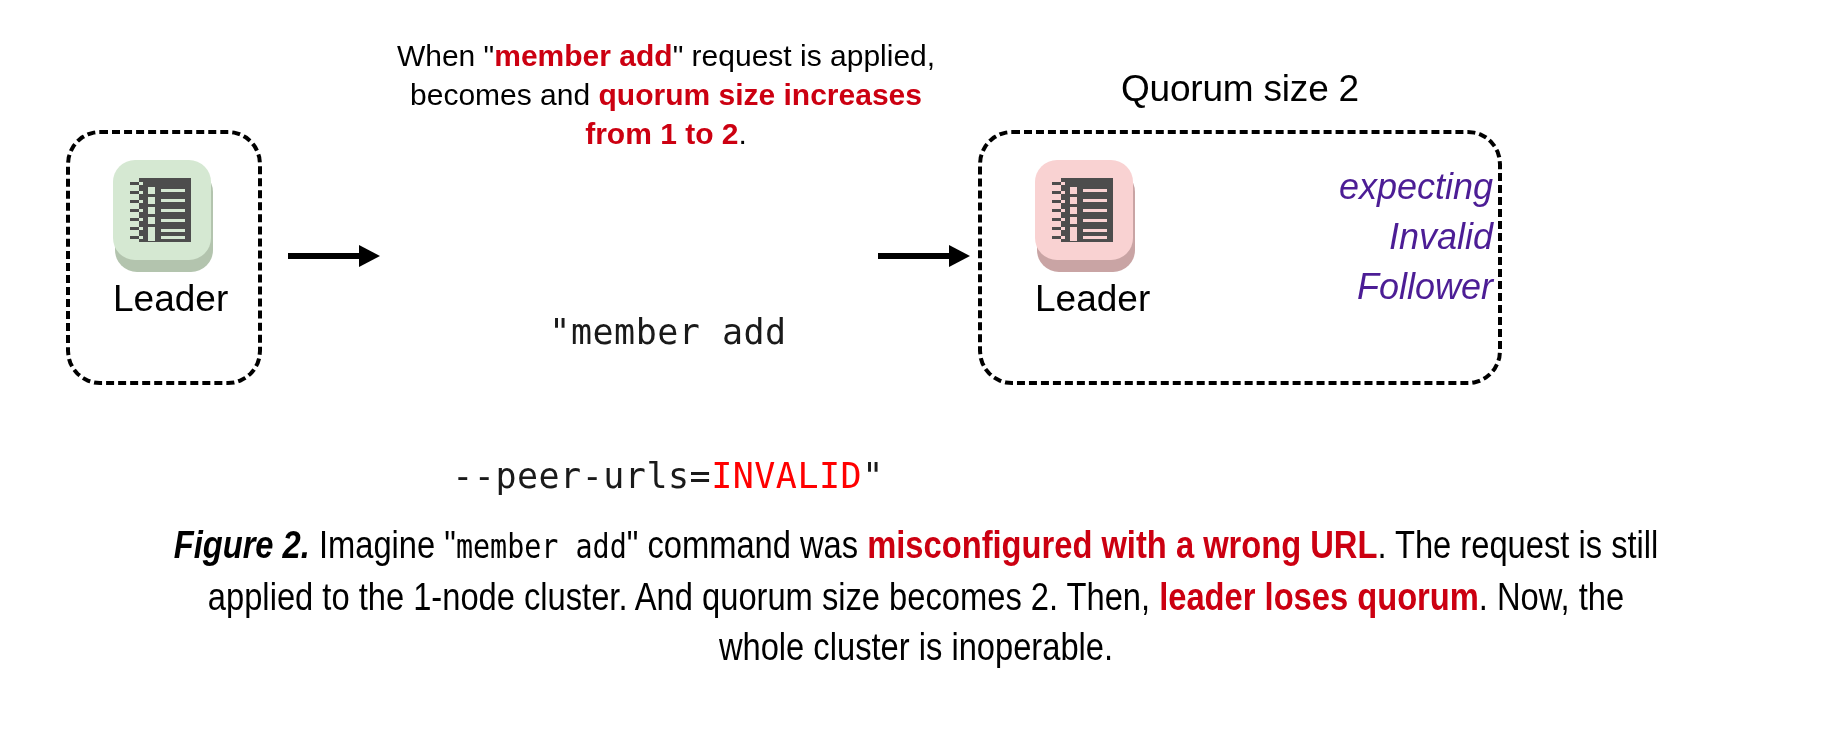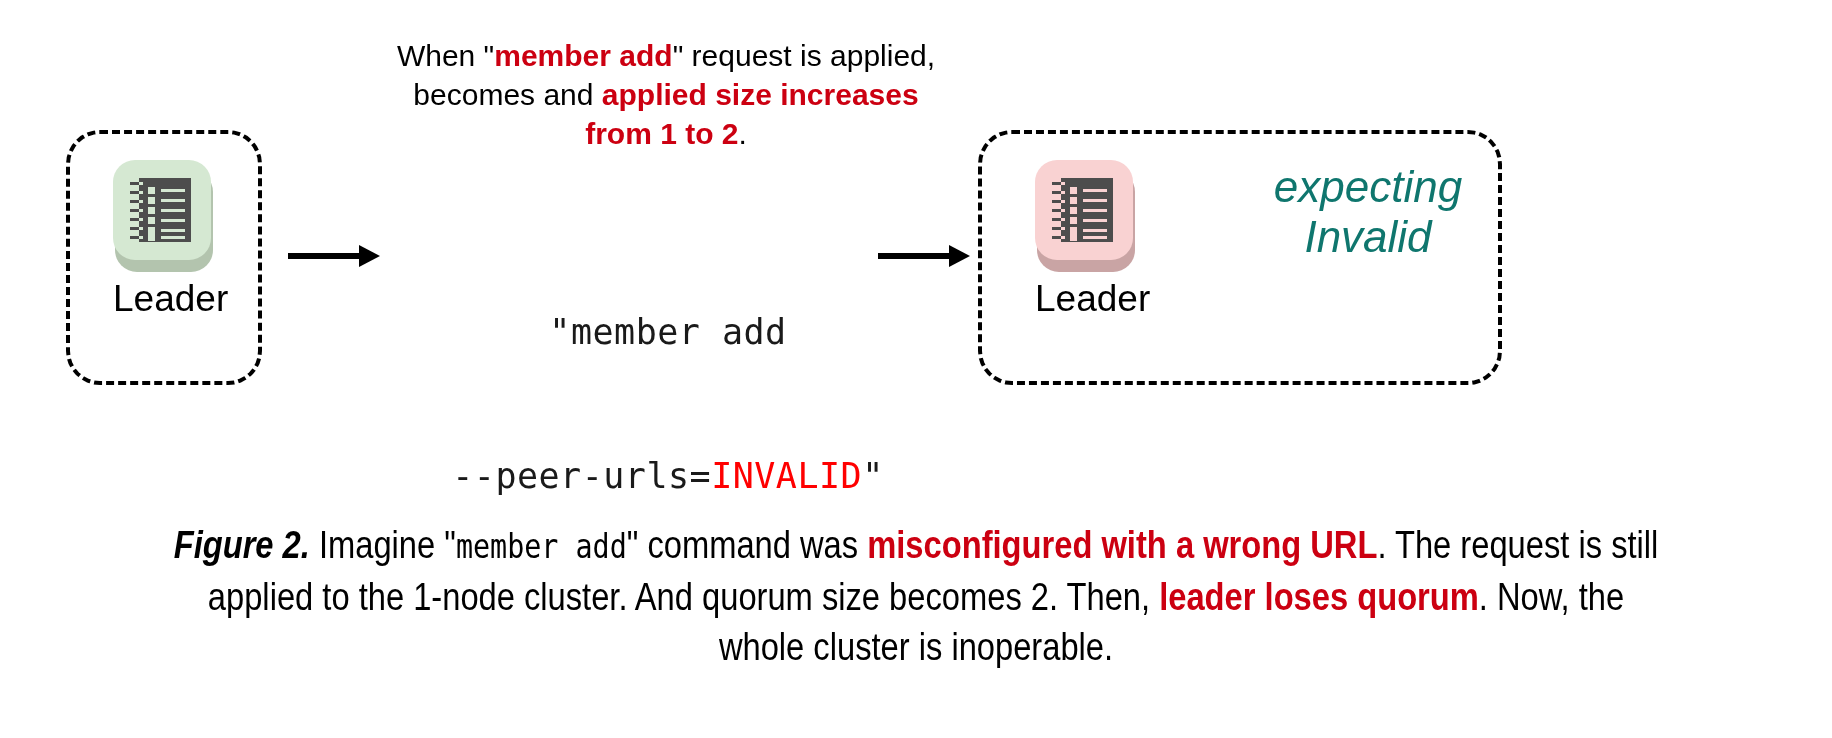--- a/index.html
+++ b/index.html
@@ -163,25 +163,25 @@
     color: #1a1a1a;
     white-space: pre;
   }
   .invalid { color: #ff0000; }
 
   
   #expecting {
     left: 1243px;
     top: 162px;
     width: 250px;
-    text-align: center;
-    font-size: 44px;
+    text-align: right;
+    font-size: 36px;
     line-height: 50px;
     font-style: italic;
-    color: #0f766e;
+    color: #4c1d95;
   }
   #cant-revert {
     left: 1243px;
     top: 328px;
     width: 250px;
     text-align: center;
     font-size: 28px;
     font-weight: bold;
     color: #ff0000;
     white-space: nowrap;
@@ -213,21 +213,21 @@
 </head>
 <body>
 
 <div class="stage">
 
   <div class="abs ctr" id="top-note">
     <span>
       <span>When "</span><span class="em-red">member add</span><span>" request is applied,</span>
     </span><br>
     <span>
-      <span>becomes and </span><span class="em-red">applied size increases</span>
+      <span>becomes and </span><span class="em-red">quorum size increases</span>
     </span><br>
     <span>
       <span class="em-red">from 1 to 2</span><span>.</span>
     </span>
   </div>
 
 
   <div class="cluster-box" id="cluster-left"></div>
 
   <div class="node" style="left:113px; top:160px; width:102px;">
@@ -275,20 +275,21 @@
   <div class="abs ctr" id="command">
     <div>"member add</div>
     <div><span>--peer-urls=</span><span class="invalid">INVALID</span><span>"</span></div>
   </div>
 
   <div class="arrow" style="left:878px; top:245px; width:92px;">
     <div class="shaft" style="width:72px;"></div>
     <div class="head" style="left:71px;"></div>
   </div>
 
+  <div class="abs ctr quorum-label" style="left:1106px; top:68px; width:268px;">Quorum size 2</div>
 
   <div class="cluster-box" id="cluster-right"></div>
 
   <div class="node" style="left:1035px; top:160px; width:102px;">
     <div class="node-icon">
       <div class="icon-shadow pink"></div>
       <div class="icon-tile pink">
         <div class="ledger">
           <span class="tick" style="top:4px"></span>
           <span class="tick" style="top:13px"></span>
@@ -318,20 +319,21 @@
           <span class="row-ln pink" style="top:58px"></span>
         </div>
       </div>
     </div>
     <div class="node-label">Leader</div>
   </div>
 
   <div class="abs ctr" id="expecting">
     <div>expecting</div>
     <div>Invalid</div>
+    <div>Follower</div>
   </div>
 
 
   <div class="abs" id="caption">
     <span class="fig-label">Figure 2.</span><span> Imagine "</span><span class="mono">member add</span><span>" command was </span><span class="cap-red">misconfigured with a wrong URL</span><span>. The request is still applied to the 1-node cluster. And quorum size becomes 2. Then, </span><span class="cap-red">leader loses quorum</span><span>. Now, the whole cluster is inoperable.</span>
   </div>
 
 </div>
 
 </body></html>

